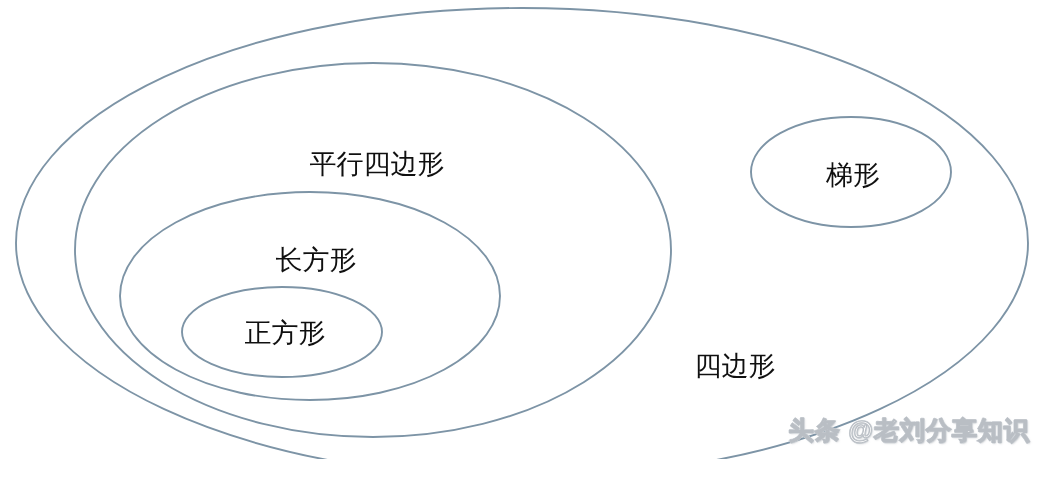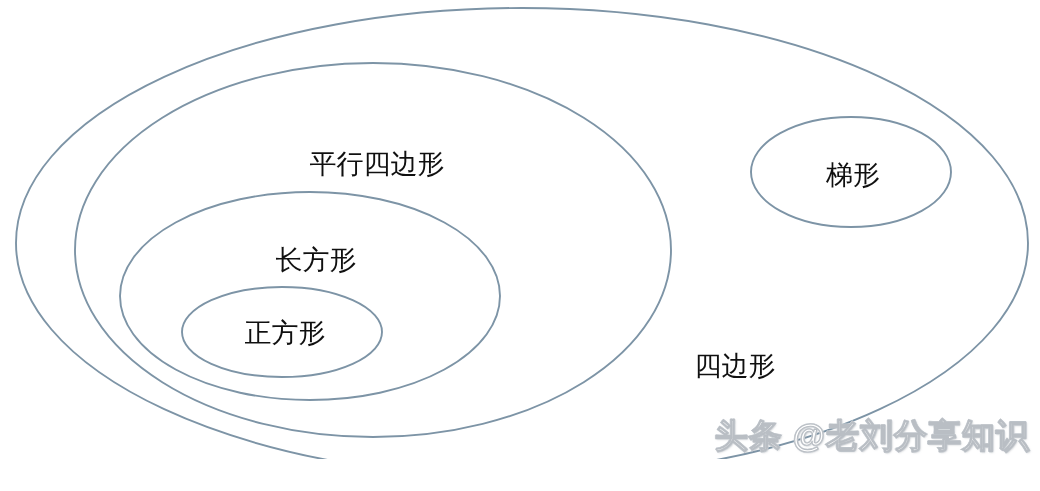--- a/index.html
+++ b/index.html
@@ -37,23 +37,23 @@
   }
   .label-quadrilateral { font-size: 27px; }
   .label-parallelogram { font-size: 27px; }
   .label-rectangle     { font-size: 27px; }
   .label-square        { font-size: 27px; }
   .label-trapezoid     { font-size: 27px; }
 
   #watermark {
     position: absolute;
     right: 10px;
-    bottom: 0;
+    bottom: 12px;
     font-family: "Liberation Sans", "DejaVu Sans", sans-serif;
-    font-size: 33px;
+    font-size: 25px;
     font-weight: bold;
     letter-spacing: 1px;
     color: #ffffff;
     -webkit-text-stroke: 1.1px #b9bec4;
     text-shadow:
        1px 0 0 #cfd4d9,
       -1px 0 0 #cfd4d9,
        0 1px 0 #cfd4d9,
        0 -1px 0 #cfd4d9,
        1px 1px 2px rgba(150,155,162,0.55);

